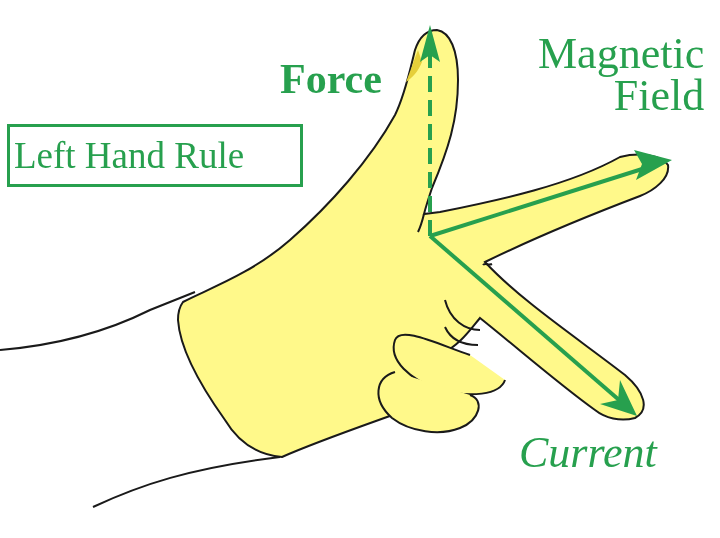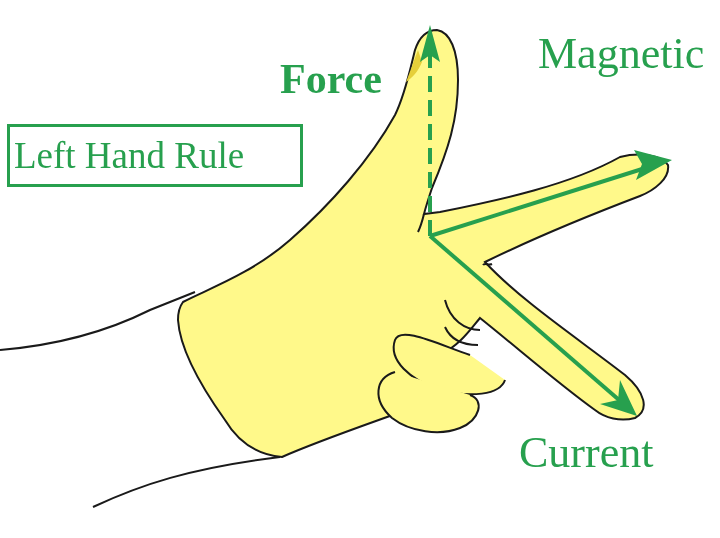--- a/index.html
+++ b/index.html
@@ -15,21 +15,21 @@
     #title-box {
       position: absolute;
       left: 7px; top: 124px;
       width: 296px; height: 63px;
       border: 3px solid #27a04e;
       box-sizing: border-box;
     }
     #title-text { left: 14px; top: 137px; font-size: 37px; text-align: right; }
     #force-label { left: 280px; top: 58px; font-size: 42px; font-weight: bold; }
     #magnetic-label { left: 538px; top: 33px; font-size: 44px; line-height: 42px; text-align: right; }
-    #current-label { left: 519px; top: 431px; font-size: 44px; }
+    #current-label { left: 519px; top: 431px; font-size: 44px; font-style: italic; }
   </style>
 </head>
 <body>
 
 <svg id="stage" viewBox="0 0 720 538" xmlns="http://www.w3.org/2000/svg">
 
   <path d="M0,350 C60,345 110,330 150,310 C170,302 185,296 195,292" fill="none" stroke="#1a1a1a" stroke-width="2"></path>
   <path d="M93,507 C140,485 190,468 280,457" fill="none" stroke="#1a1a1a" stroke-width="2"></path>
 
   <path d="M183,302 C205,290 250,275 290,240 C330,205 370,160 395,115 C405,95 410,70 415,50
@@ -66,15 +66,16 @@
   </g>
 </svg>
 
 <div id="title-box"></div>
 <div id="title-text" class="label">Left Hand Rule</div>
 
 <div id="force-label" class="label">Force</div>
 
 <div id="magnetic-label" class="label">
   <div>Magnetic</div>
+  <div>Field</div>
 </div>
 
 <div id="current-label" class="label">Current</div>
 
 </body></html>

